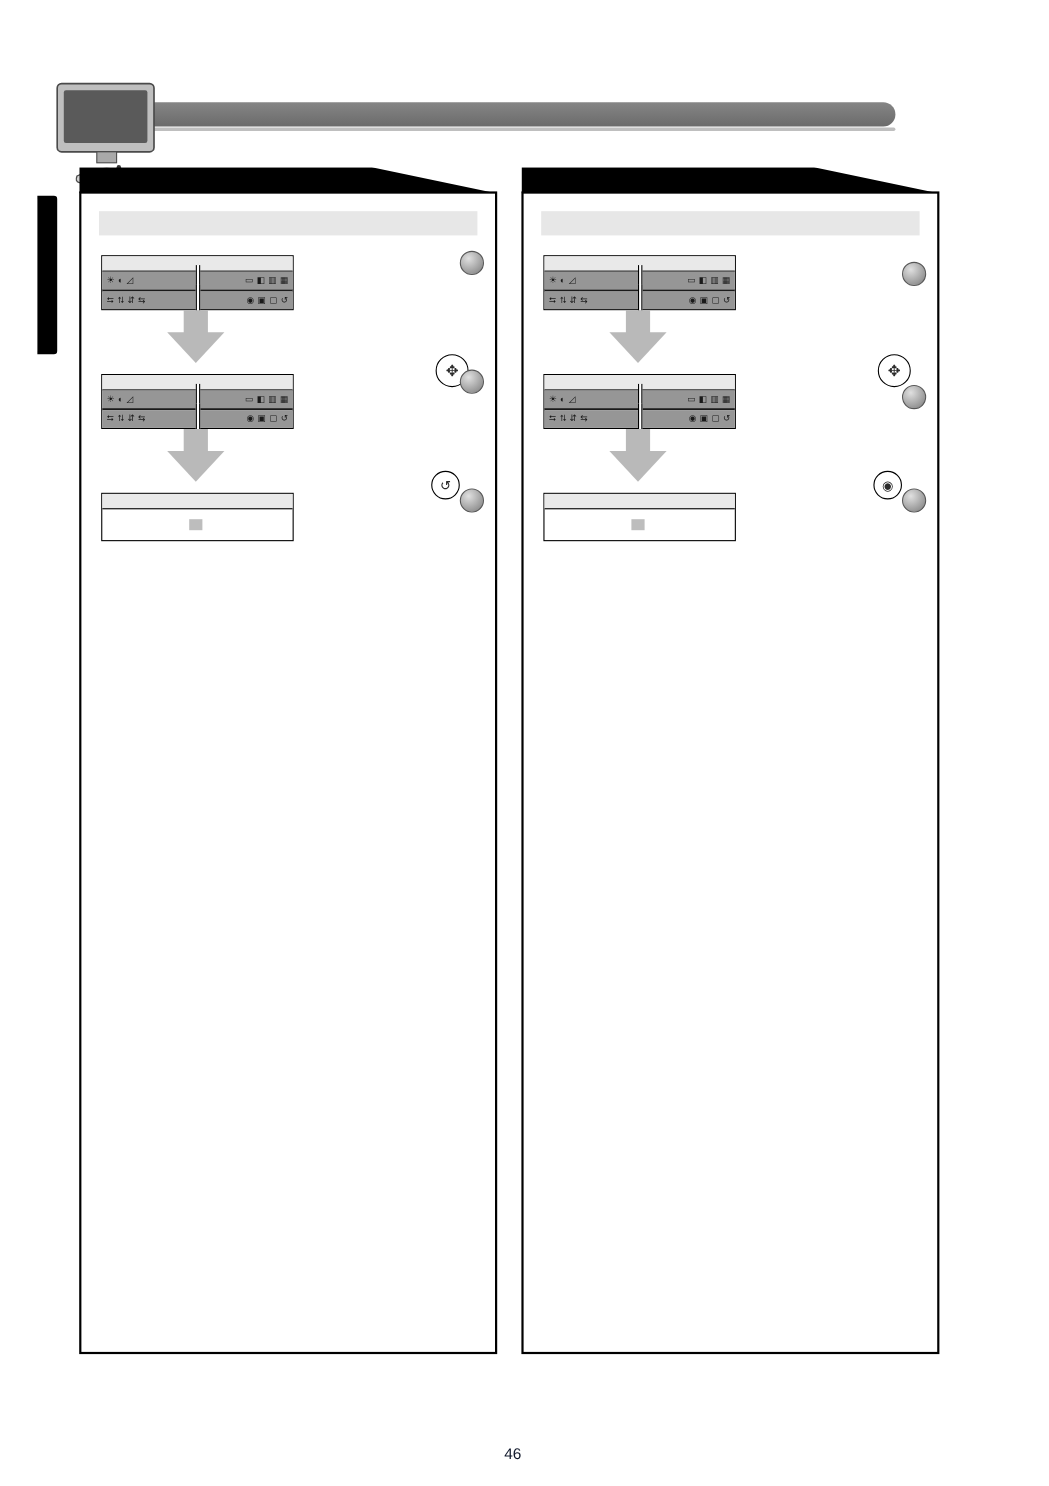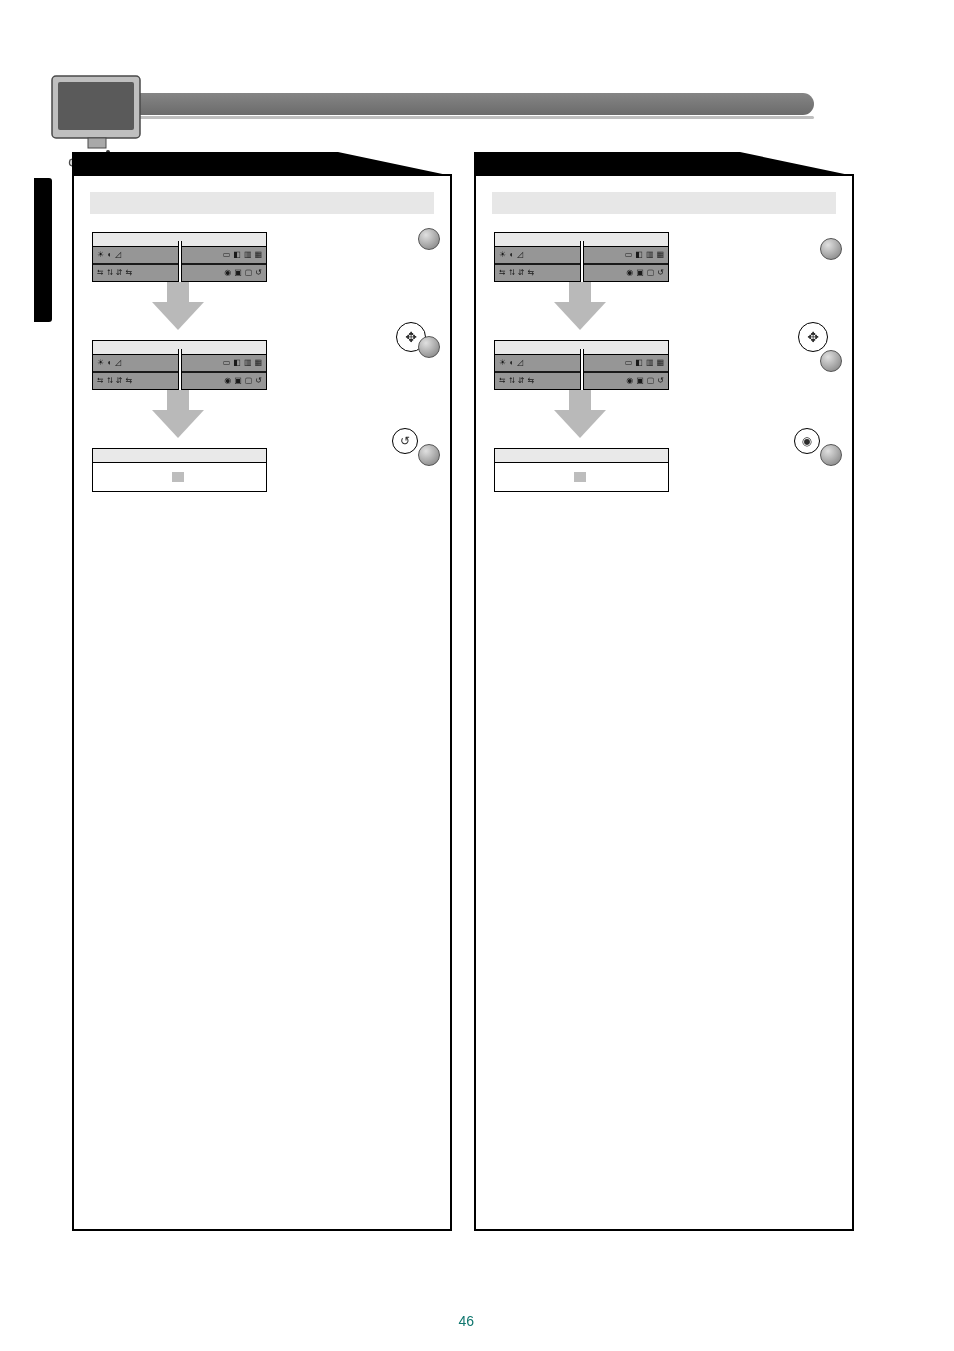--- a/index.html
+++ b/index.html
@@ -63,21 +63,21 @@
     width:18px;
     height:144px;
     background:#000;
     border-radius:0 3px 3px 0;
   }
   .page-number{
     position:absolute;
     bottom:22px;
     right:480px;
     font-size:14px;
-    color:#0f766e;
+    color:#0f172a;
     text-align:center;
   }
 
   
   .columns{
     position:absolute;
     top:174px;
     left:72px;
     right:100px;
     bottom:120px;

